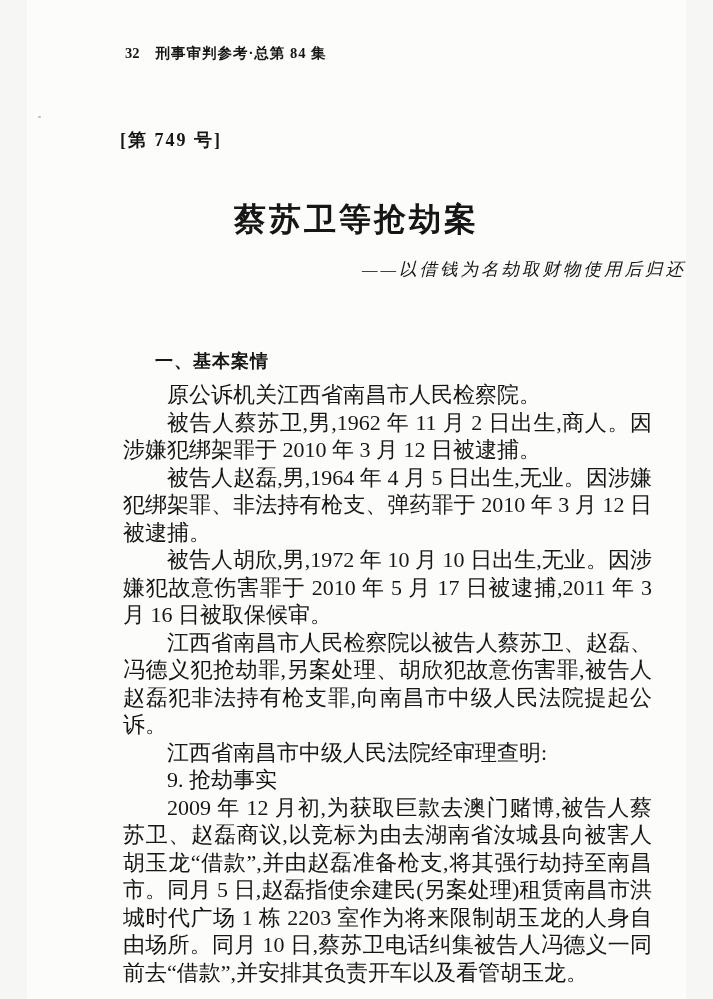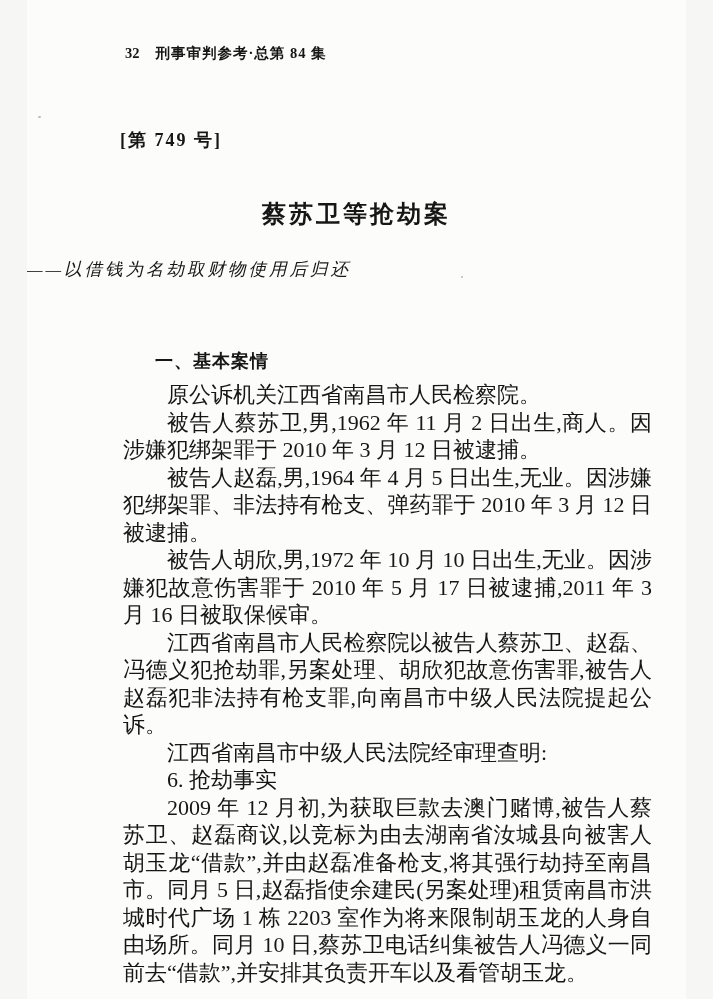--- a/index.html
+++ b/index.html
@@ -39,30 +39,30 @@
     font-size: 18px;
     font-weight: bold;
     letter-spacing: 2px;
   }
   .case-title {
     position: absolute;
     top: 198px;
     left: 0;
     width: 100%;
     text-align: center;
-    font-size: 24px;
+    font-size: 32px;
     font-weight: bold;
     letter-spacing: 3px;
   }
   .case-subtitle {
     position: absolute;
     top: 254px;
     left: 0;
     width: 100%;
-    text-align: left;
+    text-align: right;
     font-size: 17.5px;
     font-style: italic;
     line-height: 31px;
     letter-spacing: 3px;
   }
   .section-heading {
     position: absolute;
     top: 349px;
     left: 128px;
     font-size: 18px;
@@ -111,21 +111,21 @@
 
   <div class="section-heading">一、基本案情</div>
 
   <div class="content">
     <p>原公诉机关江西省南昌市人民检察院。</p>
     <p>被告人蔡苏卫,男,1962 年 11 月 2 日出生,商人。因涉嫌犯绑架罪于 2010 年 3 月 12 日被逮捕。</p>
     <p>被告人赵磊,男,1964 年 4 月 5 日出生,无业。因涉嫌犯绑架罪、非法持有枪支、弹药罪于 2010 年 3 月 12 日被逮捕。</p>
     <p>被告人胡欣,男,1972 年 10 月 10 日出生,无业。因涉嫌犯故意伤害罪于 2010 年 5 月 17 日被逮捕,2011 年 3 月 16 日被取保候审。</p>
     <p>江西省南昌市人民检察院以被告人蔡苏卫、赵磊、冯德义犯抢劫罪,另案处理、胡欣犯故意伤害罪,被告人赵磊犯非法持有枪支罪,向南昌市中级人民法院提起公诉。</p>
     <p>江西省南昌市中级人民法院经审理查明:</p>
-    <p>6. 抢劫事实</p>
+    <p>9. 抢劫事实</p>
     <p>2009 年 12 月初,为获取巨款去澳门赌博,被告人蔡苏卫、赵磊商议,以竞标为由去湖南省汝城县向被害人胡玉龙“借款”,并由赵磊准备枪支,将其强行劫持至南昌市。同月 5 日,赵磊指使余建民(另案处理)租赁南昌市洪城时代广场 1 栋 2203 室作为将来限制胡玉龙的人身自由场所。同月 10 日,蔡苏卫电话纠集被告人冯德义一同前去“借款”,并安排其负责开车以及看管胡玉龙。</p>
   </div>
 
   <span class="speck speck-1"></span>
   <span class="speck speck-2"></span>
   <span class="speck speck-3"></span>
 
 </div>
 
 </body></html>

